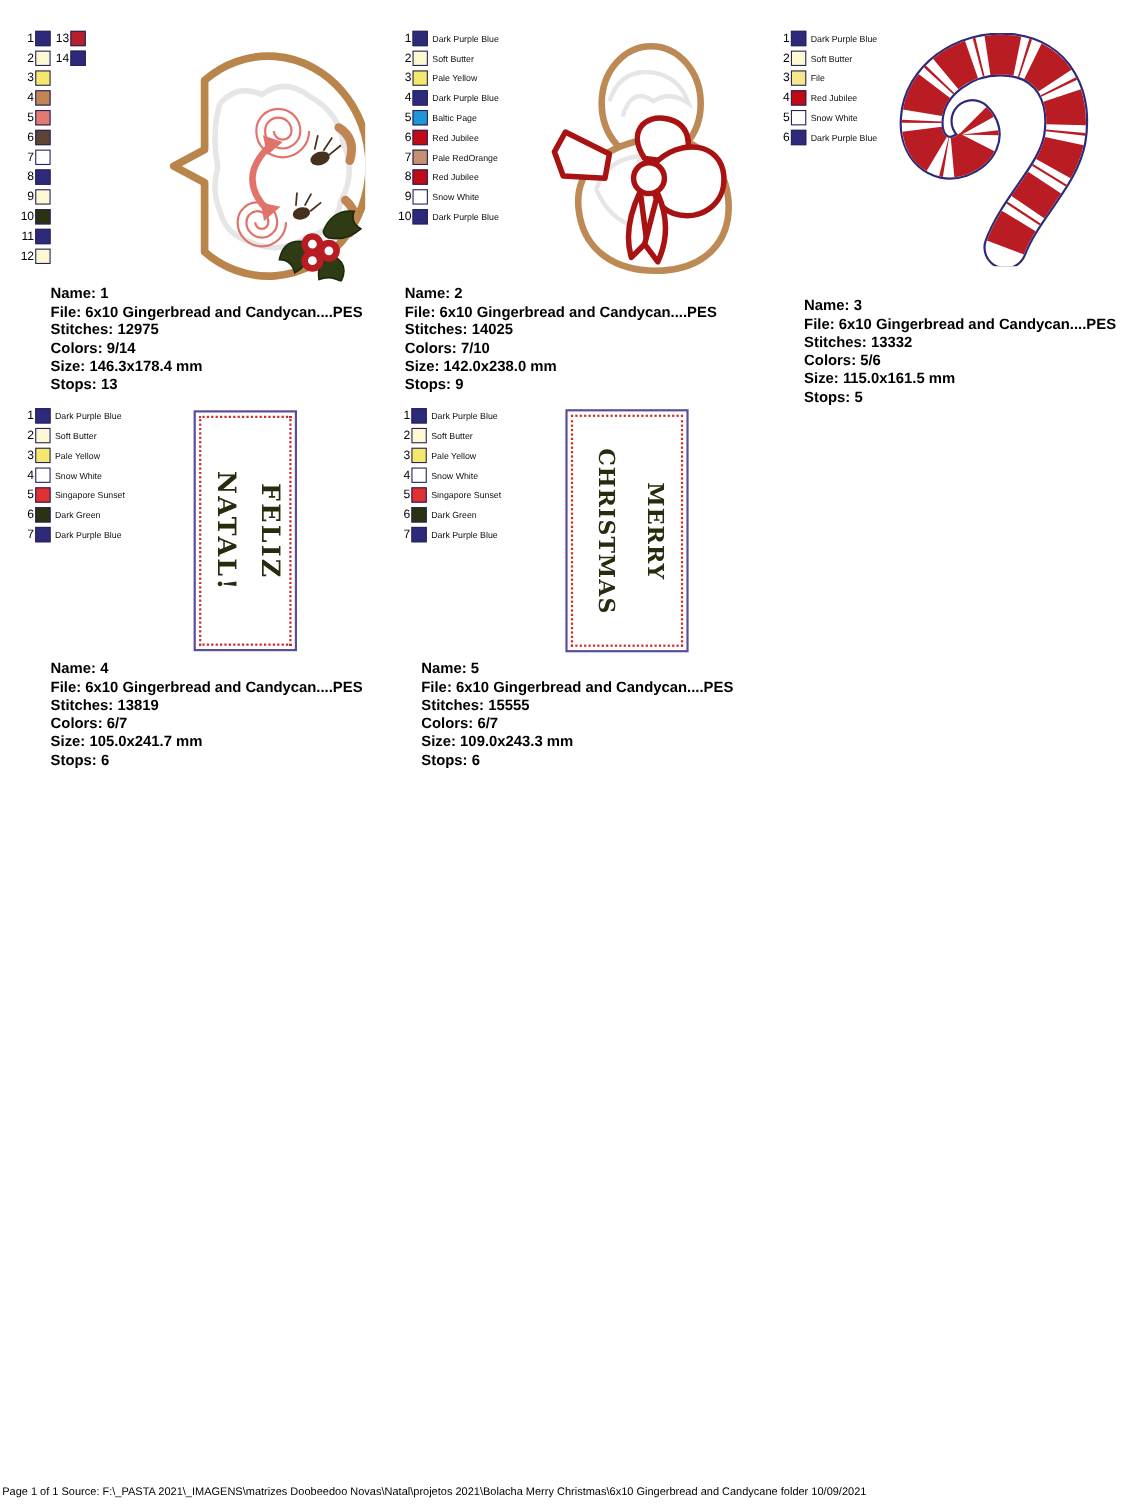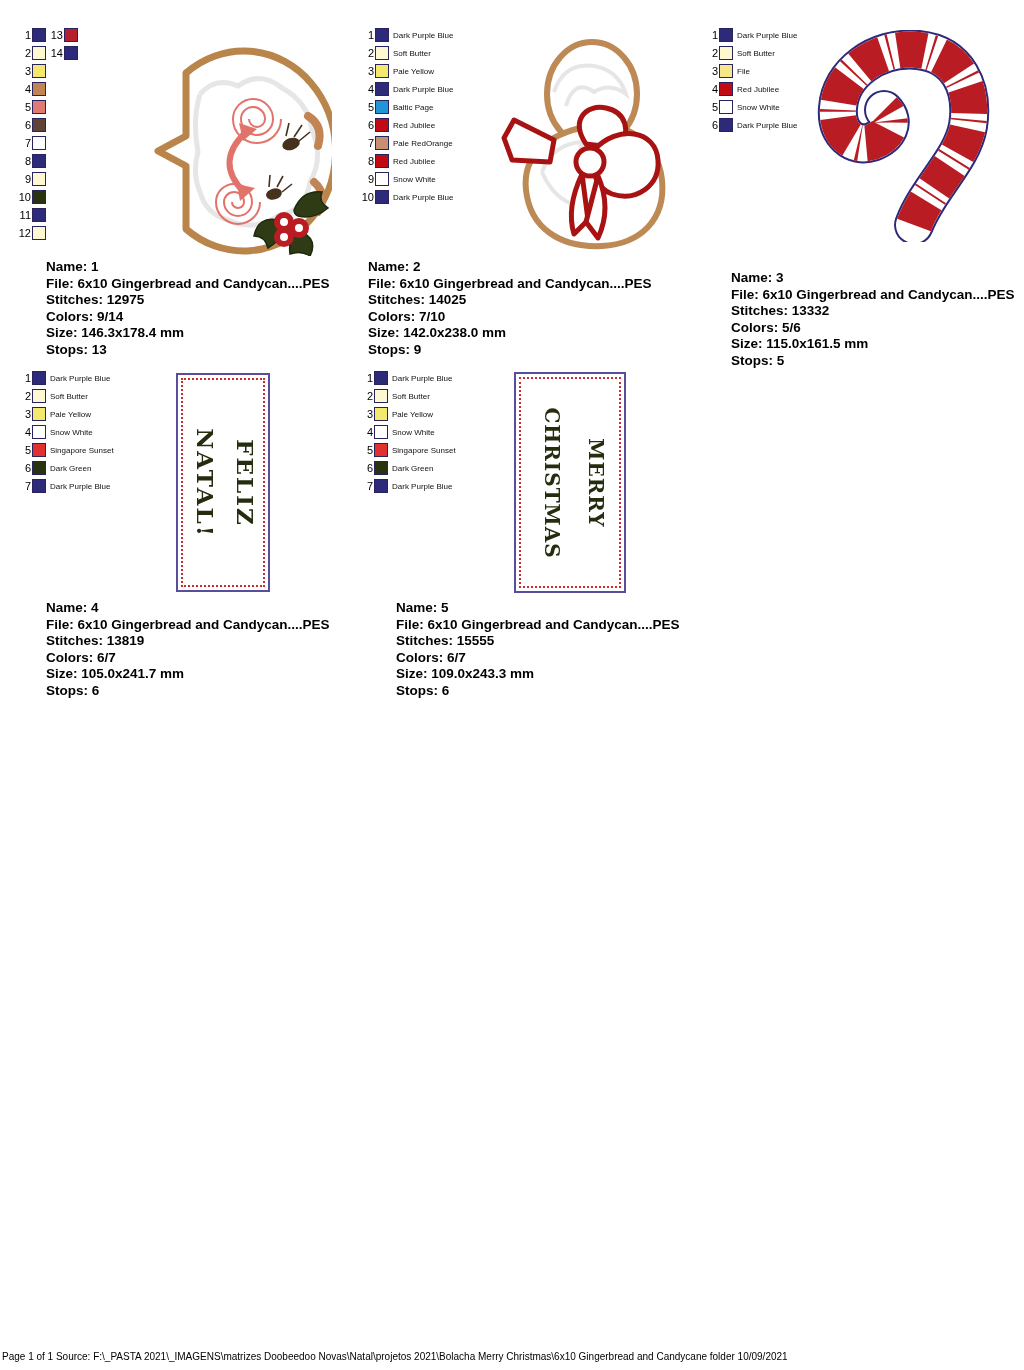--- a/index.html
+++ b/index.html
@@ -371,21 +371,21 @@
 </div>
 
 <div class="abs banner" style="left:514px;top:372px;width:112px;height:221px;">
   <div class="banner-inner"></div>
   <div class="banner-text bt5">
     <div>MERRY</div>
     <div>CHRISTMAS</div>
   </div>
 </div>
 
-<div class="abs meta" style="left:364px;top:600px;width:313px;">
+<div class="abs meta" style="left:351px;top:600px;width:313px;">
   <div><span>Name:</span> <span>5</span></div>
   <div><span>File:</span> <span>6x10 Gingerbread and Candycan....PES</span></div>
   <div class="meta-row">
       <span class="meta-left"><span>Stitches:</span> <span>15555</span></span>
       <span class="meta-right"><span>Colors:</span> <span>6/7</span></span>
     </div>
   <div class="meta-row">
       <span class="meta-left"><span>Size:</span> <span>109.0x243.3 mm</span></span>
       <span class="meta-right"><span>Stops:</span> <span>6</span></span>
     </div>

